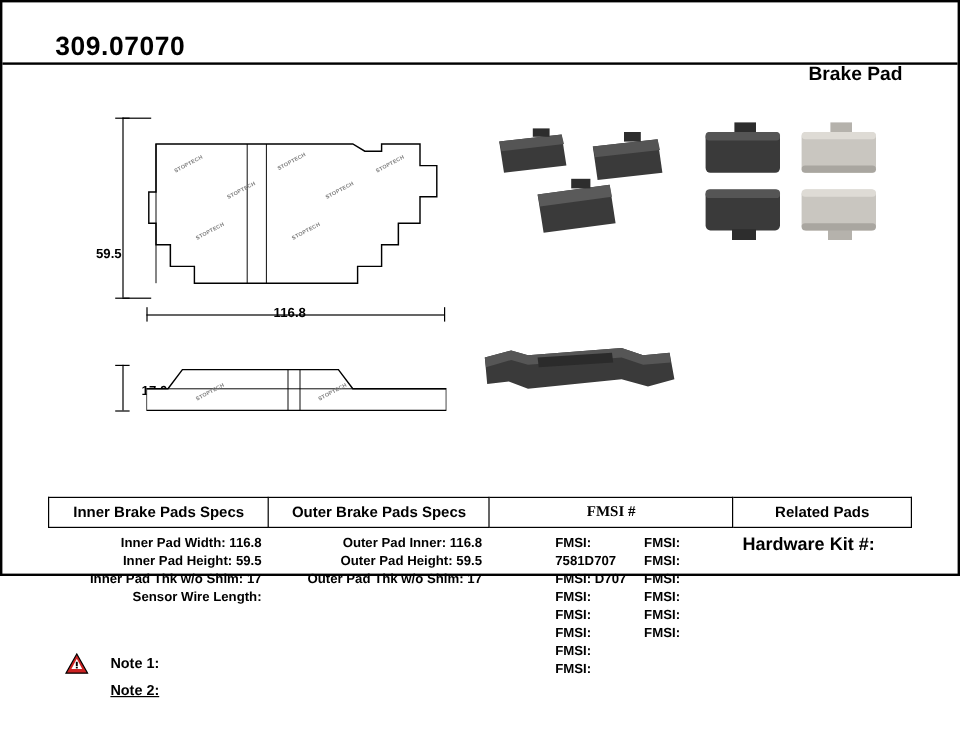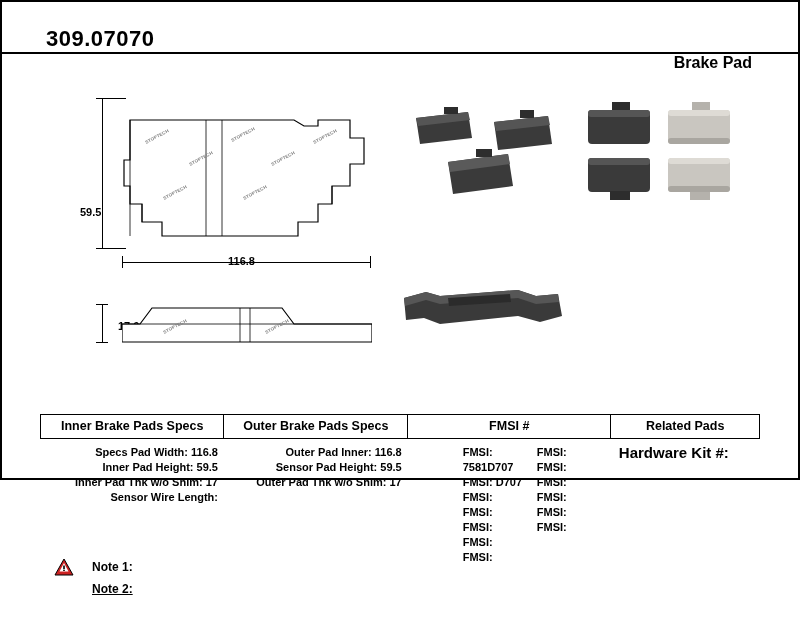--- a/index.html
+++ b/index.html
@@ -99,21 +99,21 @@
   .spec-table .hdr-row td {
     border: 1px solid #000;
     background: #ffffff;
     text-align: center;
     font-size: 12.5px;
     font-weight: bold;
     padding: 4px 2px 5px 2px;
   }
   .col-inner { width: 182px; }
   .col-outer { width: 182px; margin-top: 18px; }
-  .col-fmsi  { width: 205px; }
+  .col-fmsi  { width: 205px; font-family: Liberation Serif, serif; }
   .col-rel   { width: 151px; }
 
   .body-row td {
     vertical-align: top;
     padding: 6px 0 0 0;
     font-size: 11px;
   }
   .spec-line {
     text-align: right;
     padding-right: 6px;
@@ -139,21 +139,21 @@
     padding-left: 8px;
     font-size: 15px;
     font-weight: bold;
     line-height: 15px;
   }
 
   
   .notes {
     position: absolute;
     left: 52px;
-    top: 554px;
+    top: 540px;
   }
   .note-row {
     display: flex;
     align-items: center;
     height: 22px;
   }
   .note-label {
     font-size: 12px;
     font-weight: bold;
     margin-left: 38px;
@@ -303,21 +303,21 @@
     <tbody>
         <tr class="hdr-row">
       <td class="col-inner">Inner Brake Pads Specs</td>
       <td class="col-outer">Outer Brake Pads Specs</td>
       <td class="col-fmsi">FMSI #</td>
       <td class="col-rel">Related Pads</td>
     </tr>
     <tr class="body-row">
       <td>
         <div class="spec-line">
-          <span>Specs Pad Width:</span>
+          <span>Inner Pad Width:</span>
           <span class="val">116.8</span>
         </div>
         <div class="spec-line">
           <span>Inner Pad Height:</span>
           <span class="val">59.5</span>
         </div>
         <div class="spec-line">
           <span>Inner Pad Thk w/o Shim:</span>
           <span class="val">17</span>
         </div>
@@ -325,21 +325,21 @@
           <span>Sensor Wire Length:</span>
           <span class="val"></span>
         </div>
       </td>
       <td>
         <div class="spec-line">
           <span>Outer Pad Inner:</span>
           <span class="val">116.8</span>
         </div>
         <div class="spec-line">
-          <span>Sensor Pad Height:</span>
+          <span>Outer Pad Height:</span>
           <span class="val">59.5</span>
         </div>
         <div class="spec-line">
           <span>Outer Pad Thk w/o Shim:</span>
           <span class="val">17</span>
         </div>
       </td>
       <td>
         <div class="fmsi-grid">
           <div class="fmsi-col">

